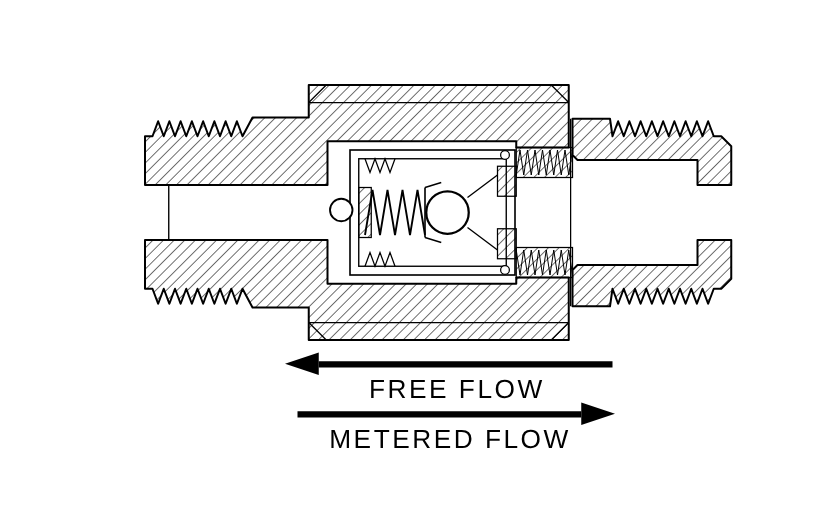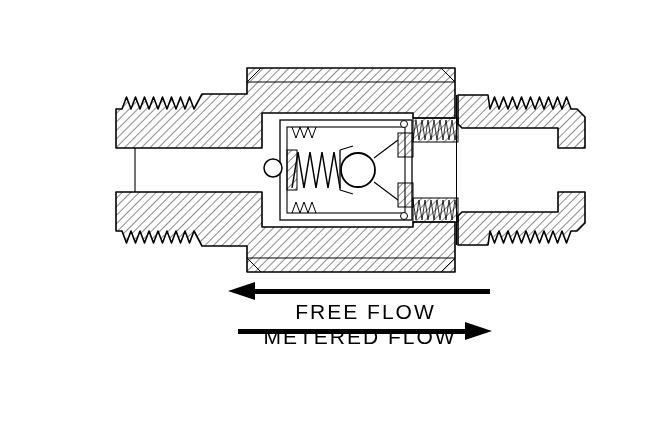--- a/index.html
+++ b/index.html
@@ -23,21 +23,21 @@
 
   .flow-label {
     position: absolute;
     font-size: 21px;
     letter-spacing: 2px;
     color: #000;
     text-align: center;
     white-space: nowrap;
   }
   #label-free    { left: 258px; top: 300px; width: 215px; }
-  #label-metered { left: 238px; top: 325px; width: 244px; }
+  #label-metered { left: 238px; top: 340px; width: 244px; }
 </style>
 </head>
 <body>
 
 <div id="stage">
 
   <svg id="valve-svg" width="650" height="425" viewBox="0 0 650 425" xmlns="http://www.w3.org/2000/svg">
     <defs>
       <pattern id="hatch" patternUnits="userSpaceOnUse" width="6" height="6" patternTransform="rotate(45)">
         <line x1="0" y1="0" x2="0" y2="6" stroke="#000" stroke-width="0.9"></line>

